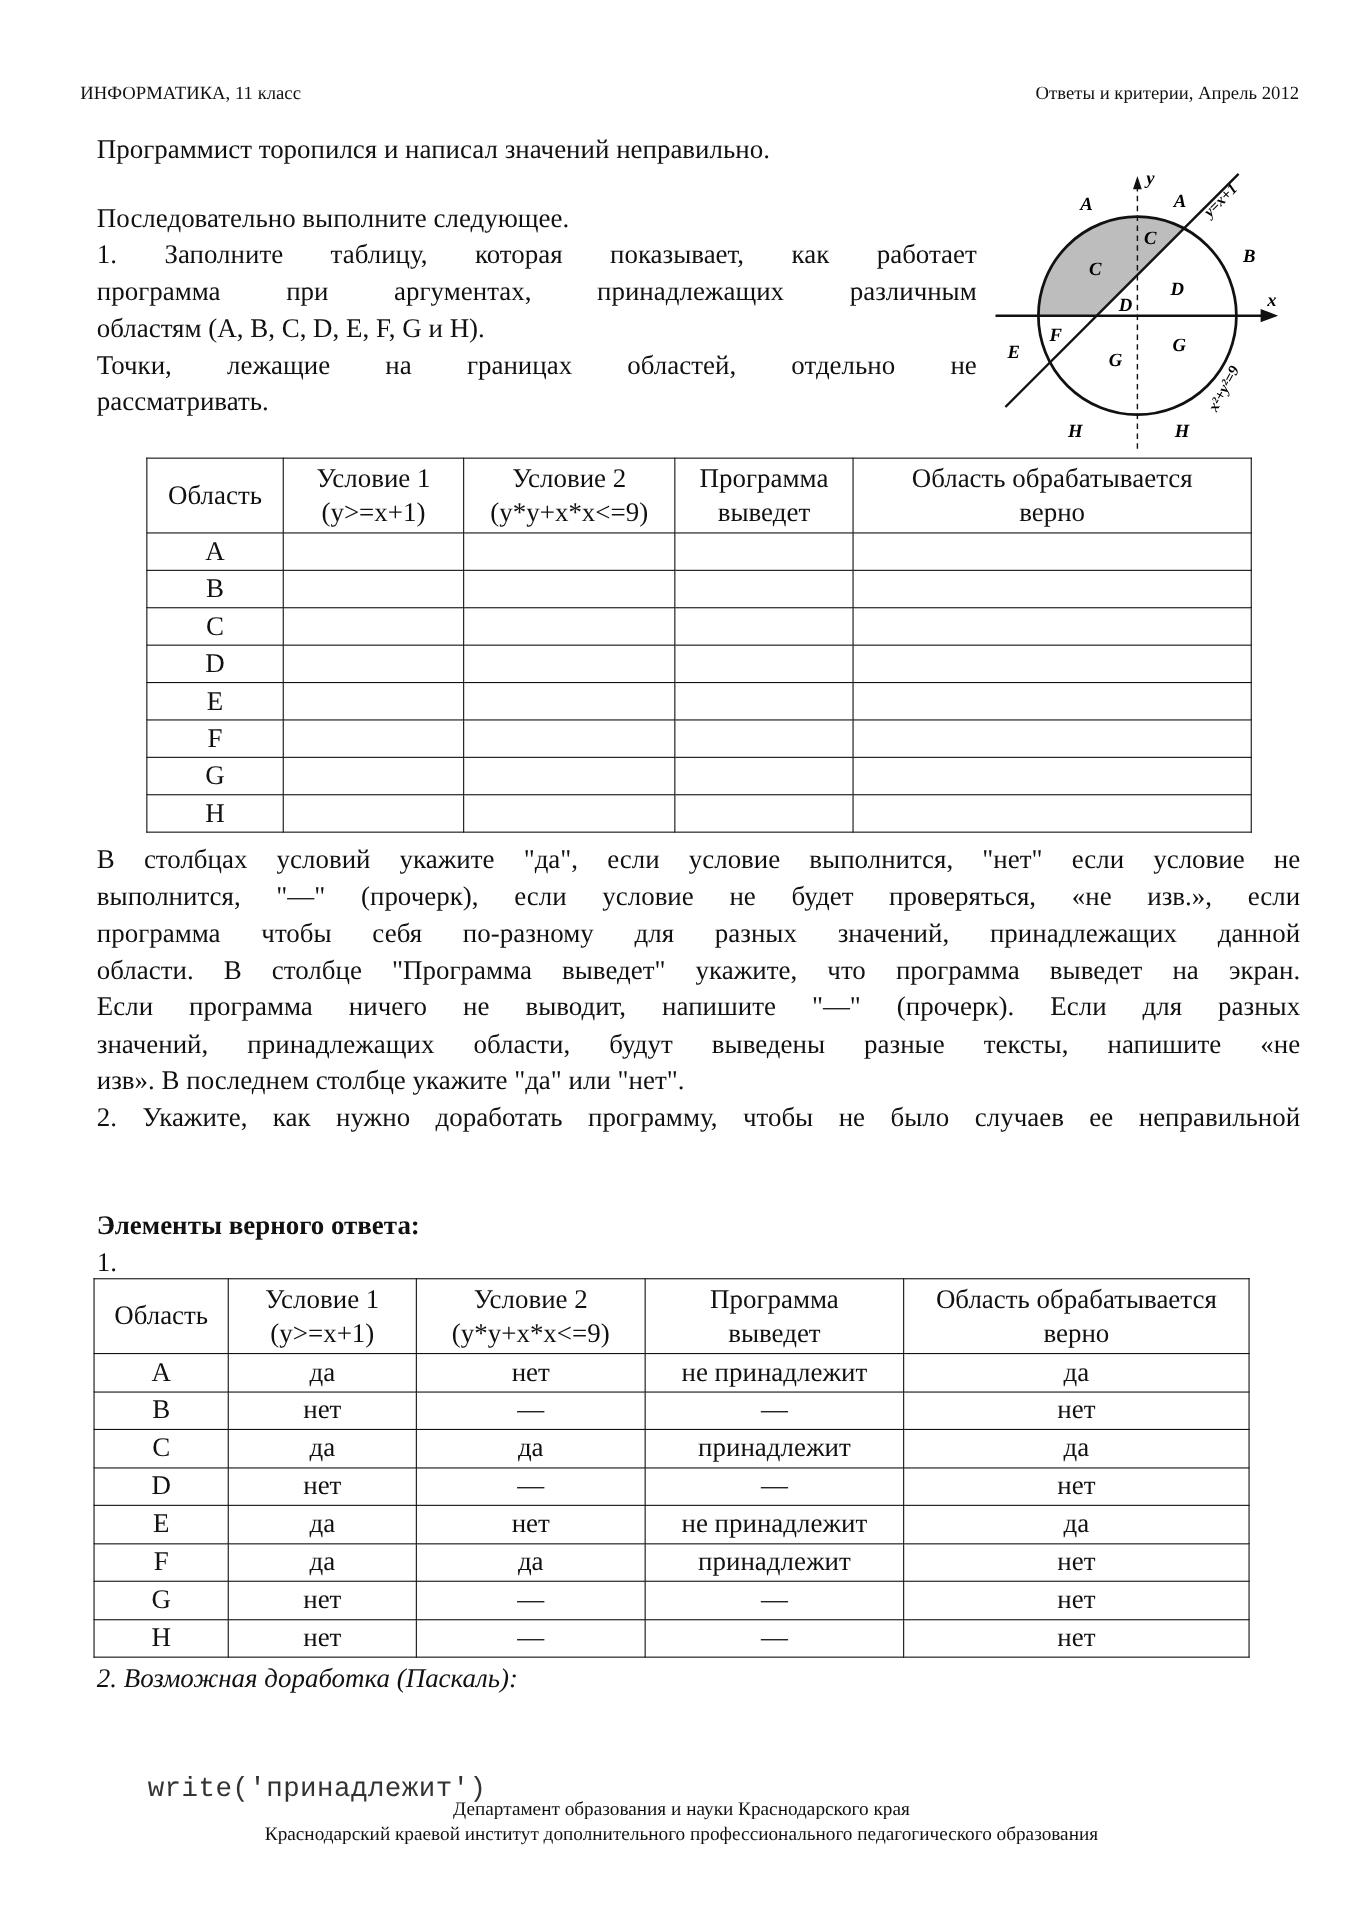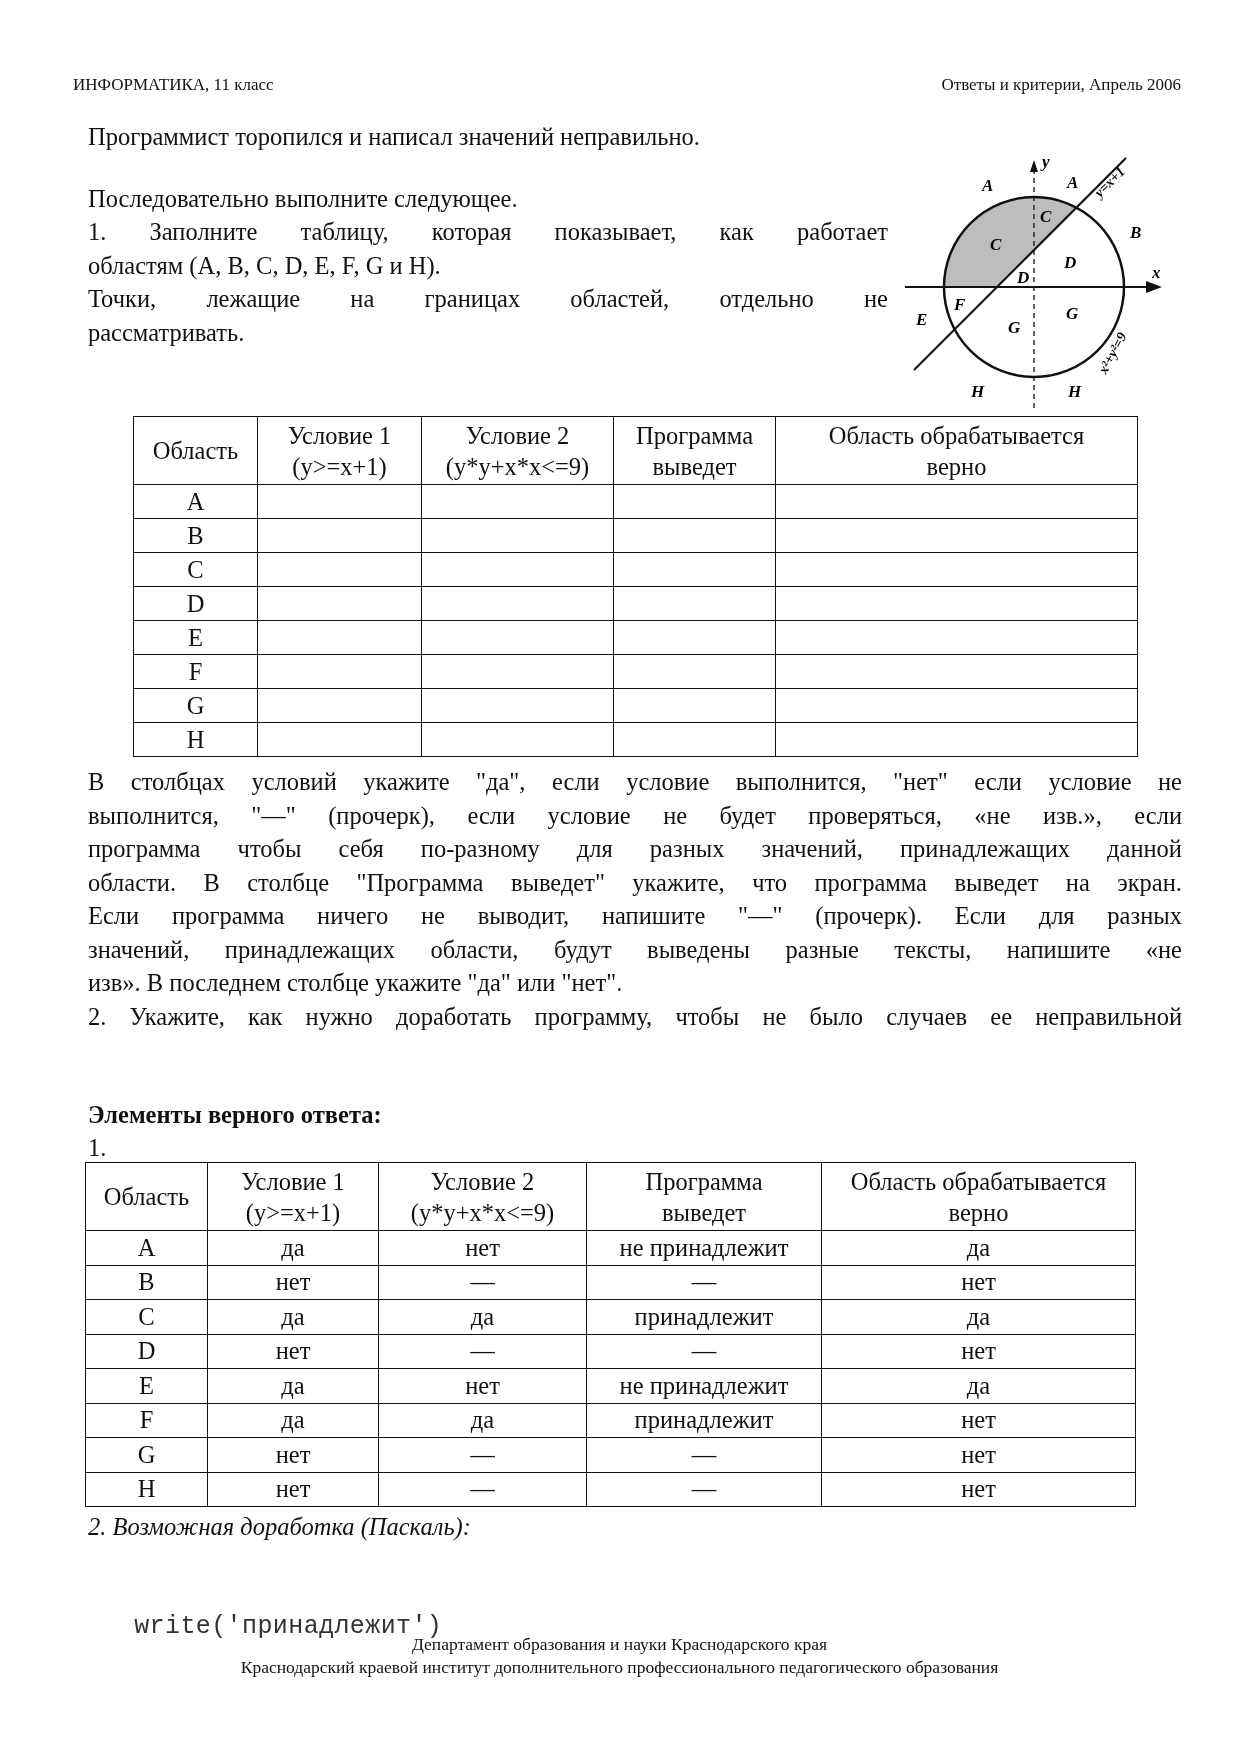--- a/index.html
+++ b/index.html
@@ -21,26 +21,27 @@
   .t2 td { height: 33.5px; line-height: 32px; }
   .bold { font-weight: bold; }
   .code { font-family: "Liberation Mono", "DejaVu Sans Mono", monospace; font-size: 25px; color: #333; letter-spacing: 0.4px; white-space: pre; }
   .footer { font-size: 17.5px; text-align: center; width: 100%; left: 0; }
   svg text { font-family: "Liberation Serif", serif; font-style: italic; font-weight: bold; }
 </style>
 </head>
 <body>
 
 <div class="abs hdr hdr-left">ИНФОРМАТИКА, 11 класс</div>
-<div class="abs hdr hdr-right">Ответы и критерии, Апрель 2006</div>
+<div class="abs hdr hdr-right">Ответы и критерии, Апрель 2012</div>
 
 <div class="abs p" style="left:88px; top:120px;">Программист торопился и написал значений неправильно.</div>
 <div class="abs p" style="left:88px; top:182px;">Последовательно выполните следующее.</div>
 <div class="abs p" style="left:88px; top:215px; width:800px;">
   <div class="justify">1. Заполните таблицу, которая показывает, как работает</div>
+  <div class="justify">программа при аргументах, принадлежащих различным</div>
   <div class="last">областям (A, B, C, D, E, F, G и H).</div>
   <div class="justify">Точки, лежащие на границах областей, отдельно не</div>
   <div class="last">рассматривать.</div>
 </div>
 
 <svg class="abs" style="left:890px; top:150px;" width="290" height="260" viewBox="0 0 290 260">
   <defs>
     <clipPath id="circ">
         <circle cx="144" cy="137" r="90"></circle>
       </clipPath>

